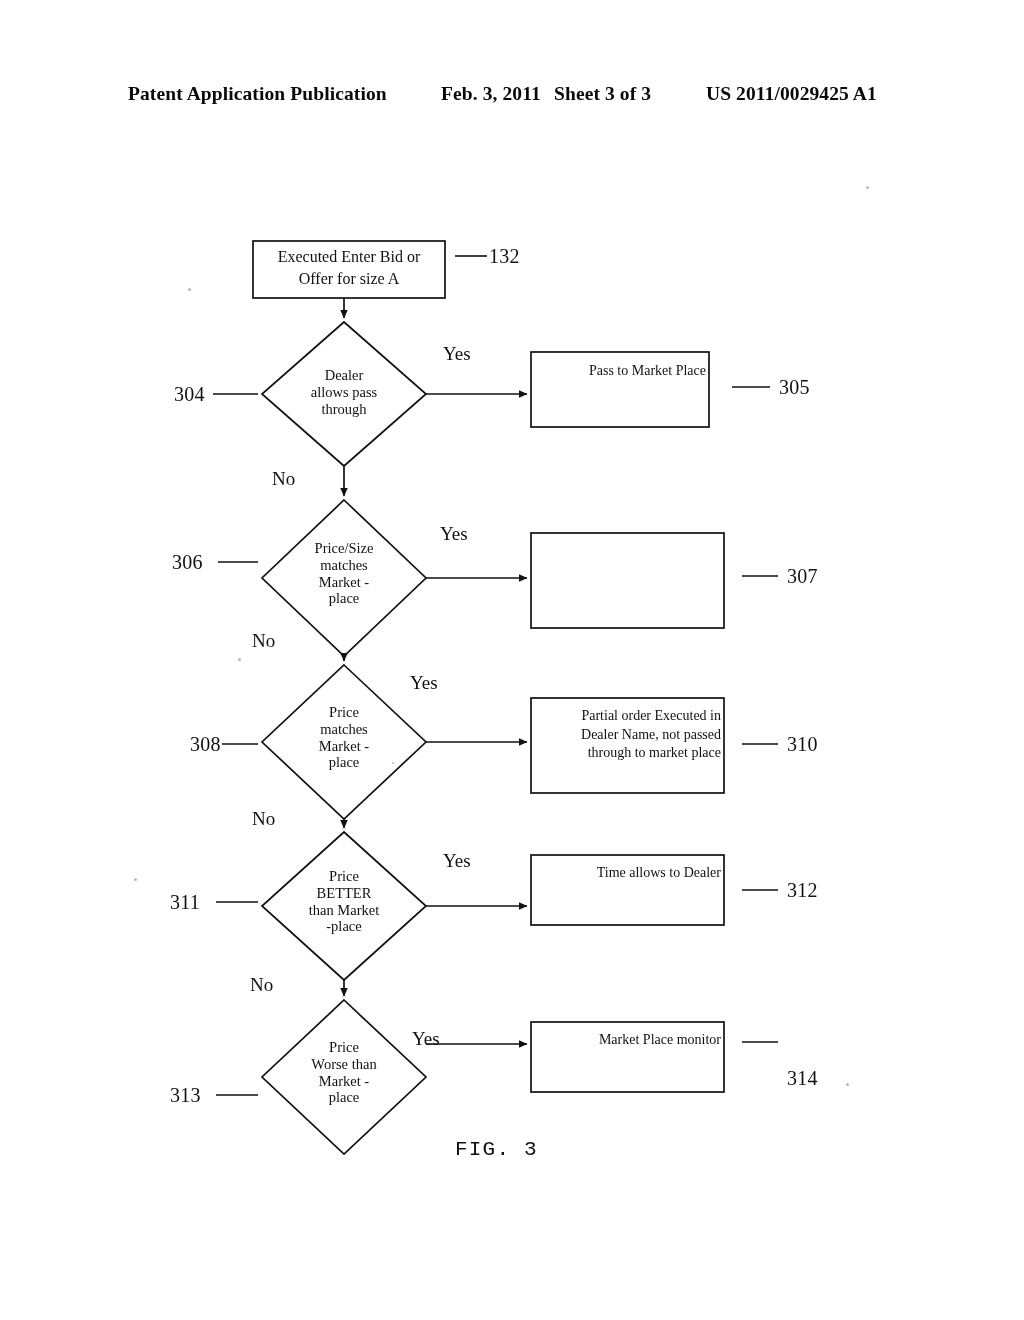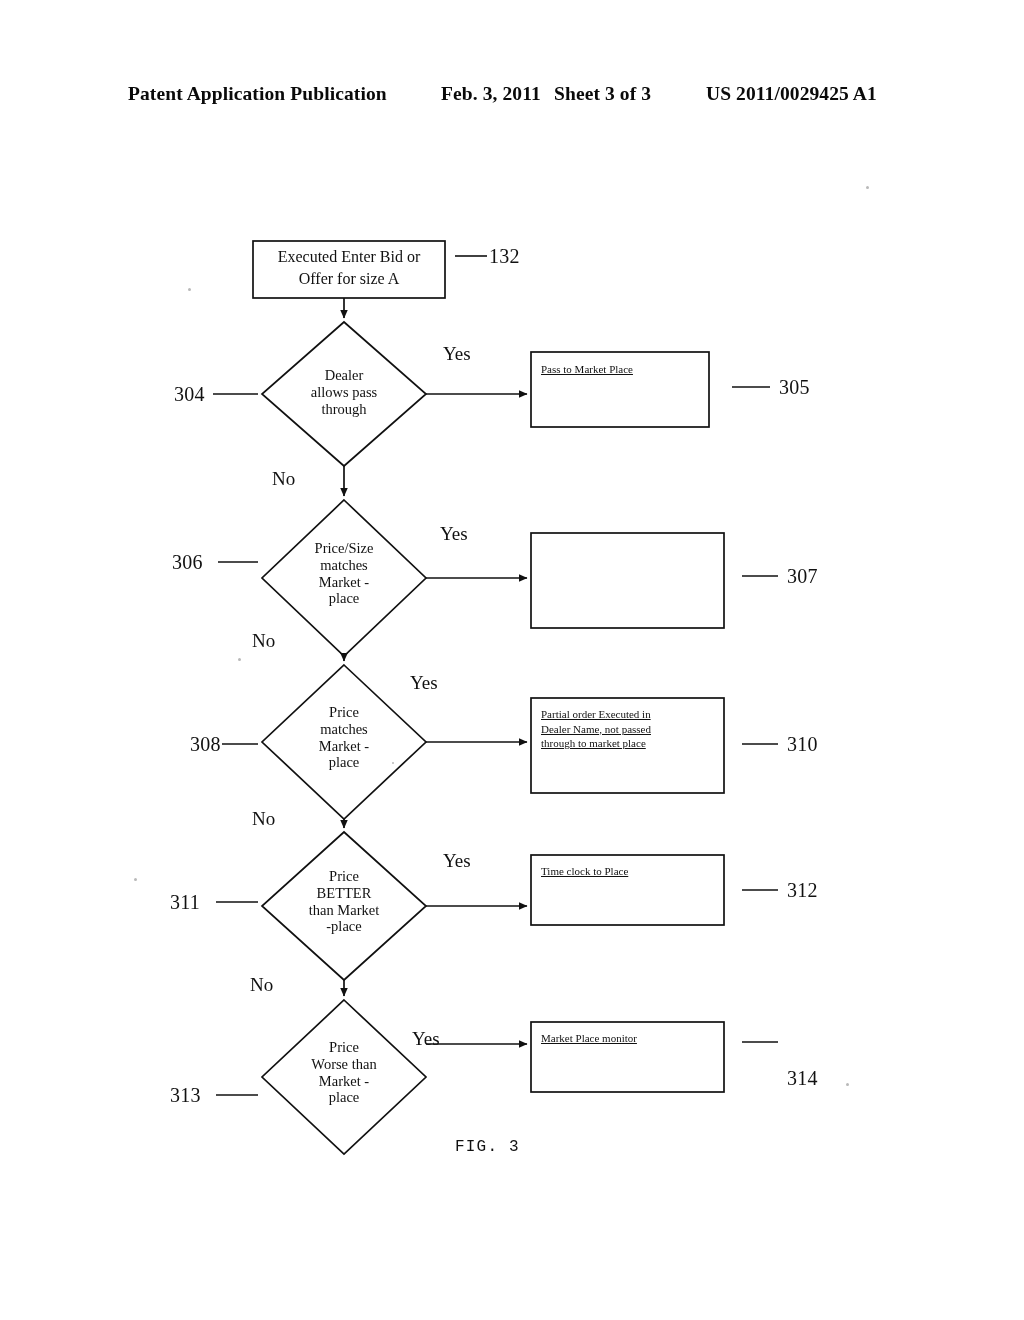--- a/index.html
+++ b/index.html
@@ -57,27 +57,26 @@
     position: absolute;
     text-align: center;
     font-family: "Liberation Serif", serif;
     line-height: 1.16;
     color: #111;
     white-space: pre-line;
     pointer-events: none;
   }
   .proc-text {
     position: absolute;
-    text-align: left;
-    font-family: "Liberation Serif", serif;
-    font-size: 11px;
+    text-align: right;
+    font-family: "Liberation Serif", serif;
+    font-size: 14px;
     line-height: 1.33;
     color: #111;
     white-space: pre-line;
-    text-decoration: underline;
   }
   .diamond-text {
     font-size: 14.5px;
   }
   .start-text {
     font-size: 16px;
     line-height: 1.35;
   }
 
   
@@ -96,21 +95,21 @@
     color: #111;
     letter-spacing: 0.3px;
   }
 
   
   #fig-caption {
     position: absolute;
     left: 455px;
     top: 1138px;
     font-family: "Liberation Mono", monospace;
-    font-size: 16px;
+    font-size: 21px;
     letter-spacing: 1.2px;
     color: #111;
   }
 
   
   .speck {
     position: absolute;
     background: #b9b9b9;
     border-radius: 50%;
   }
@@ -220,21 +219,21 @@
 
   <div class="proc-text" style="left:541px; top:707px; width:180px;">Partial order Executed in
 Dealer Name, not passed
 through to market place</div>
 
   <div class="node-text diamond-text" style="left:280px; top:868px; width:128px;">Price
 BETTER
 than Market
 -place</div>
 
-  <div class="proc-text" style="left:541px; top:864px; width:180px;">Time clock to Place</div>
+  <div class="proc-text" style="left:541px; top:864px; width:180px;">Time allows to Dealer</div>
 
   <div class="node-text diamond-text" style="left:282px; top:1039px; width:124px;">Price
 Worse than
 Market -
 place</div>
 
   <div class="proc-text" style="left:541px; top:1031px; width:180px;">Market Place monitor</div>
 
   <div class="edge-label" style="left:443px; top:343px;">Yes</div>
   <div class="edge-label" style="left:272px; top:468px;">No</div>

